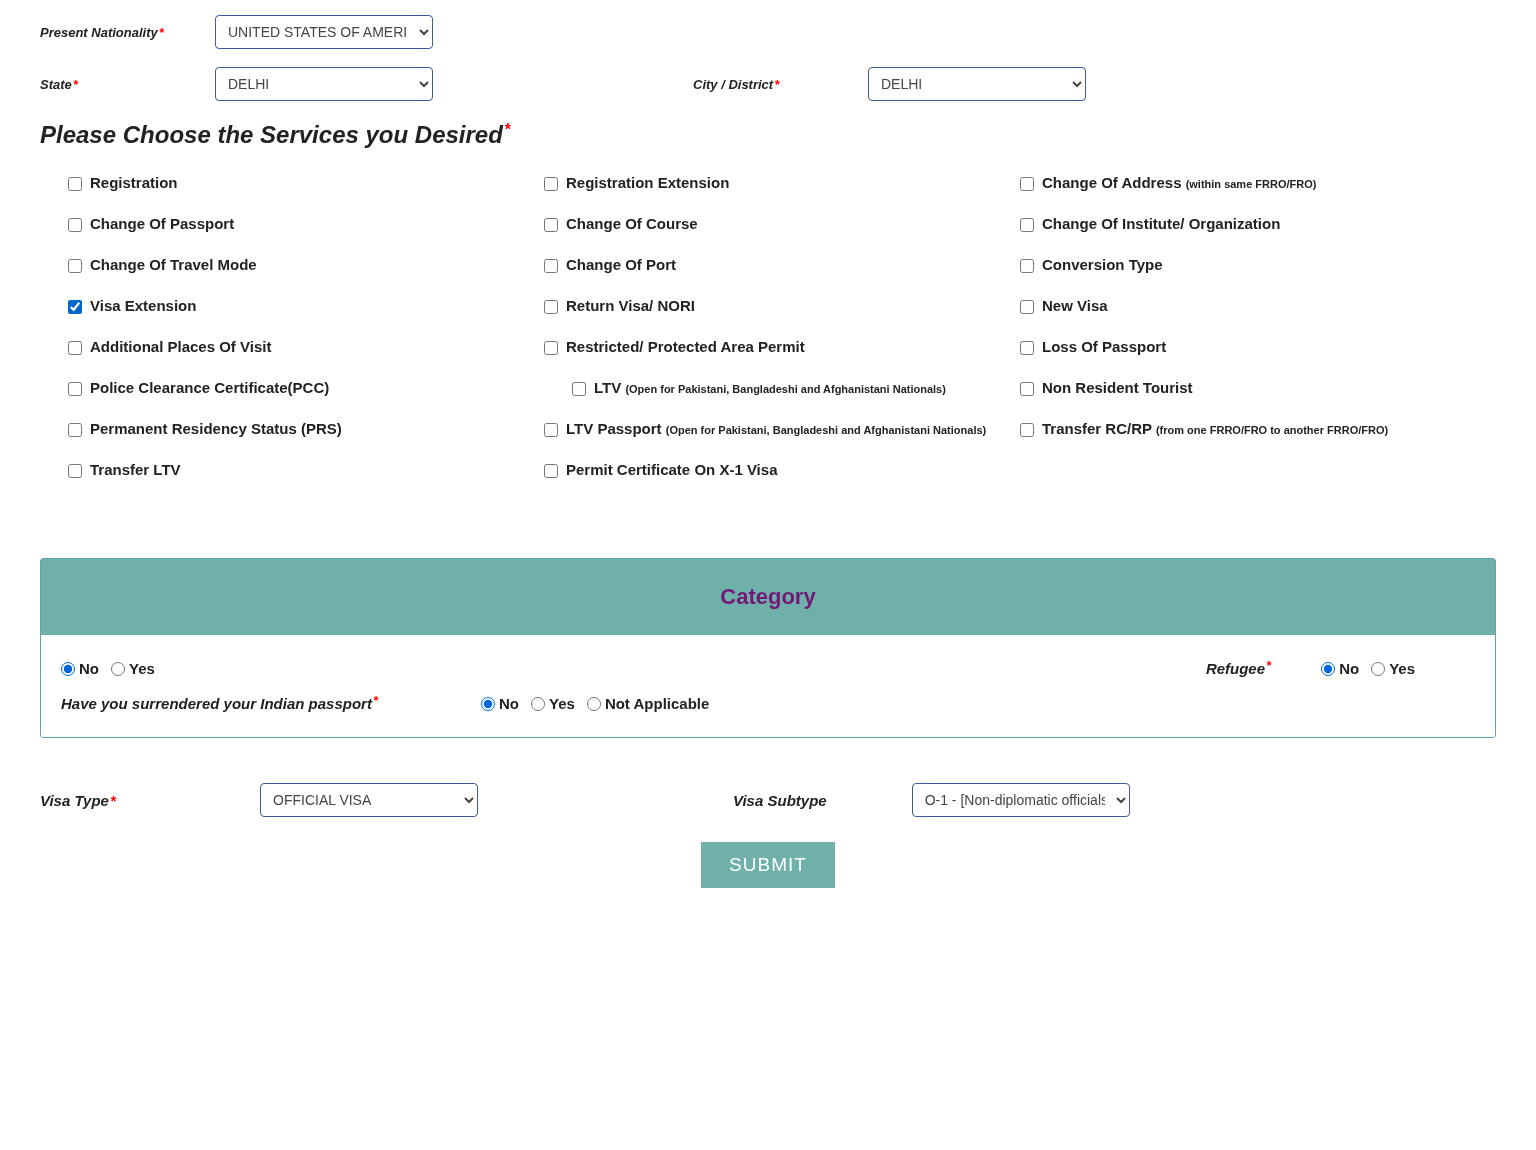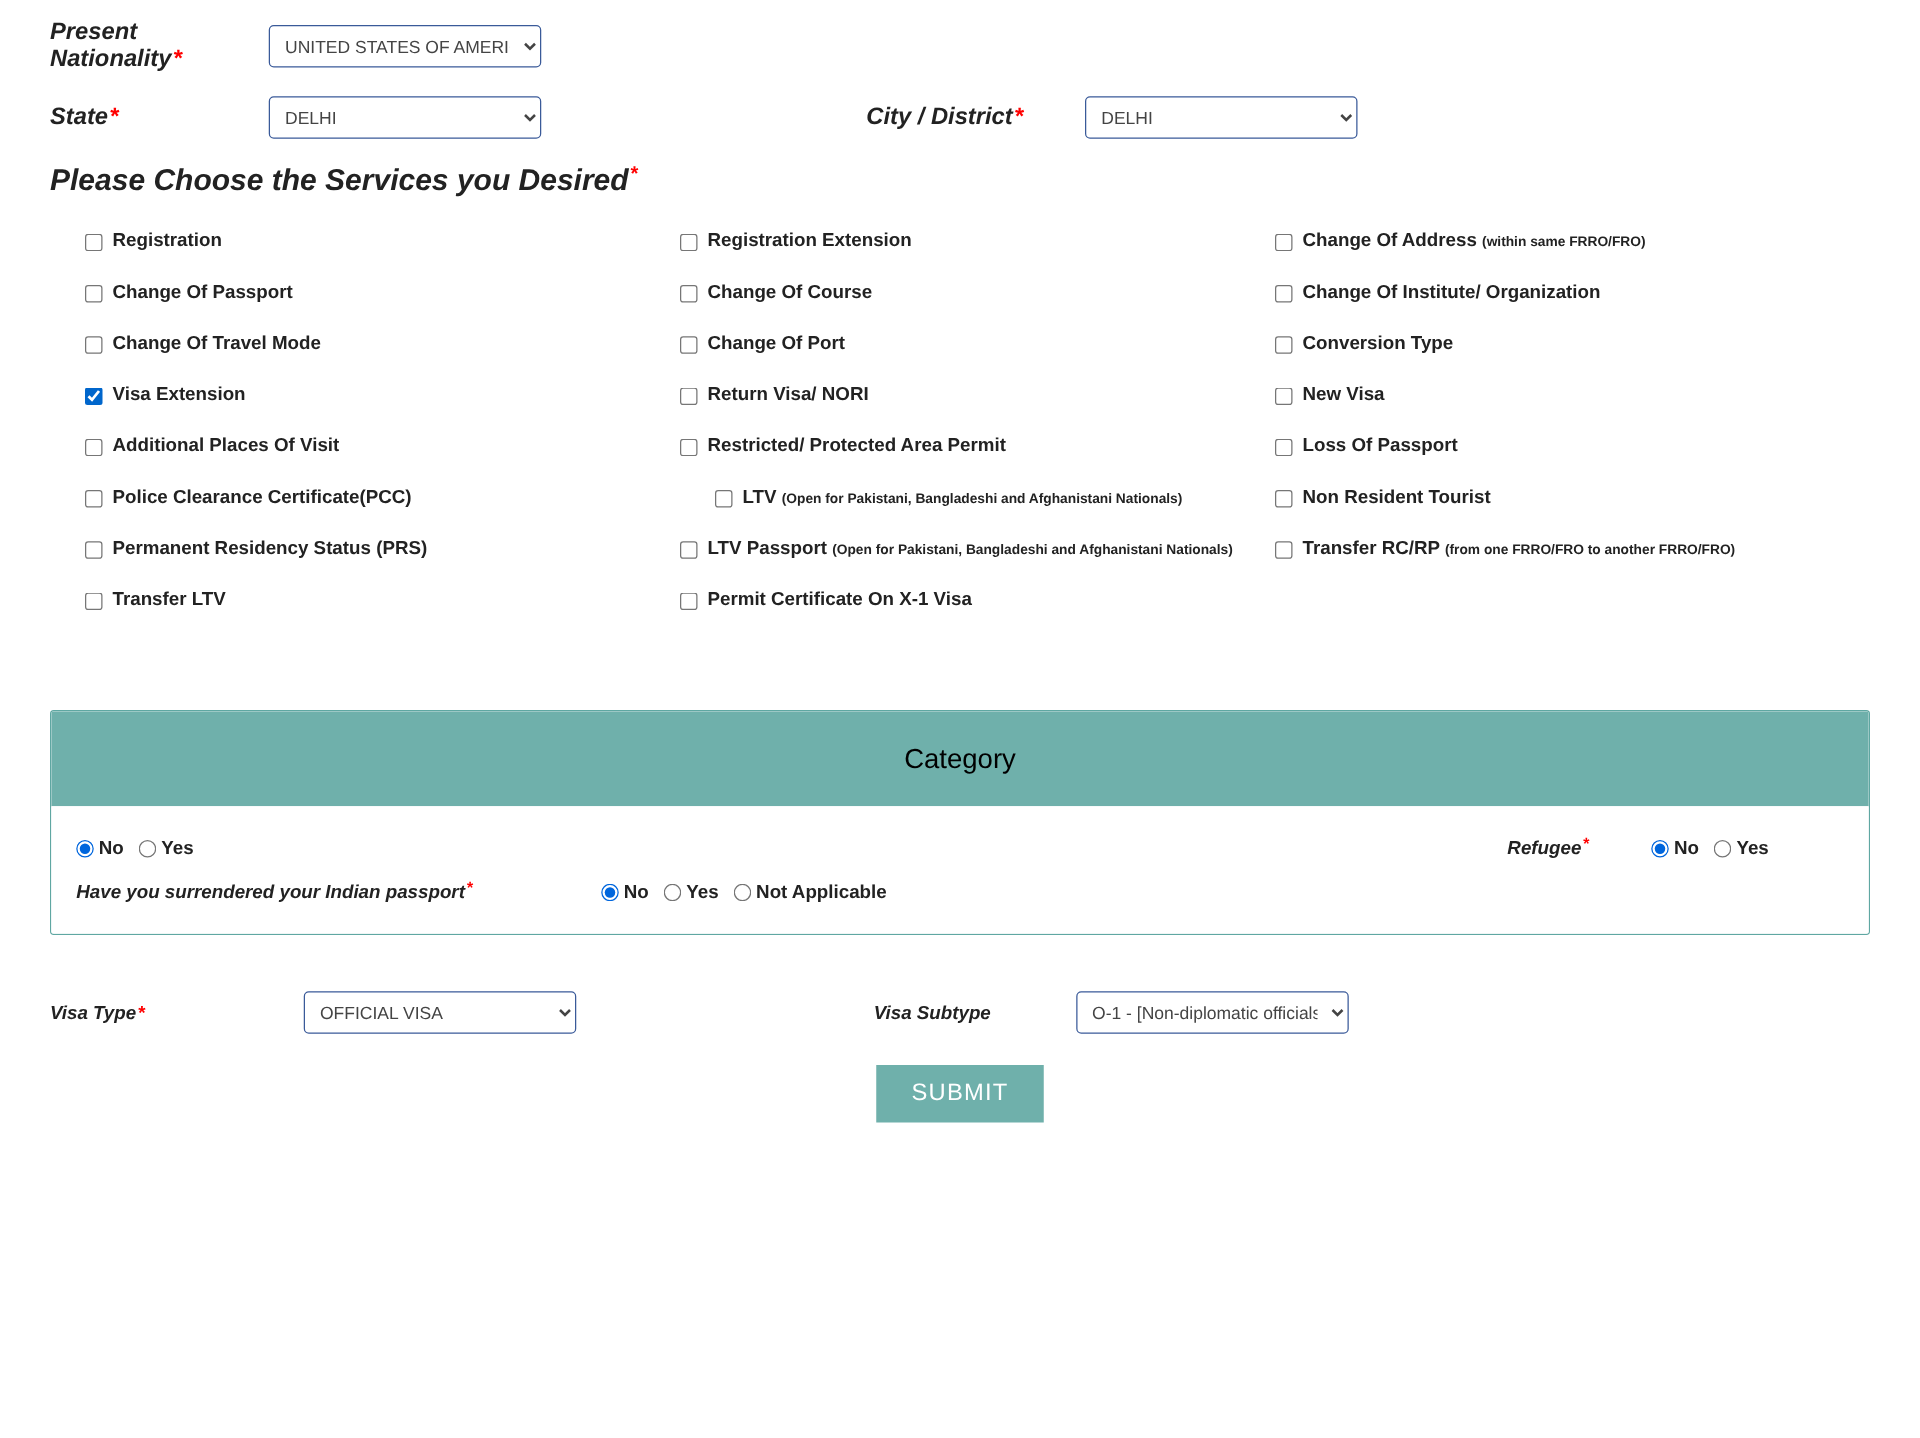--- a/index.html
+++ b/index.html
@@ -14,21 +14,21 @@
       color: #333;
     }
     .form-row {
       display: flex;
       align-items: center;
       margin-bottom: 18px;
     }
     .form-label {
       font-style: italic;
       font-weight: 600;
-      font-size: 19px;
+      font-size: 13px;
       color: #222;
       width: 175px;
     }
     .required-star {
       color: red;
       font-weight: bold;
       margin-left: 1px;
     }
     select {
       height: 34px;
@@ -91,25 +91,25 @@
       padding-left: 28px;
     }
     .category-panel {
       margin-top: 80px;
       border: 1px solid #5fa7a2;
       border-radius: 3px;
       overflow: hidden;
     }
     .category-header {
       background: #6fb0ab;
-      color: #000000;
+      color: #701a75;
       text-align: center;
       padding: 25px 0;
       font-size: 22px;
-      font-weight: normal;
+      font-weight: bold;
     }
     .category-body {
       padding: 25px 20px 25px 20px;
       background: #fff;
     }
     .cat-row {
       display: flex;
       align-items: center;
       margin-bottom: 18px;
     }
@@ -150,21 +150,21 @@
     .cat-right .cat-label-r {
       font-style: italic;
       font-weight: 600;
       font-size: 15px;
       color: #222;
     }
     .visa-row {
       margin-top: 45px;
       display: flex;
       align-items: center;
-      gap: 28px;
+      gap: 45px;
     }
     .visa-row .form-label2 {
       font-style: italic;
       font-weight: 600;
       font-size: 15px;
       color: #222;
       width: 175px;
     }
     .visa-subtype-label {
       font-style: italic;

